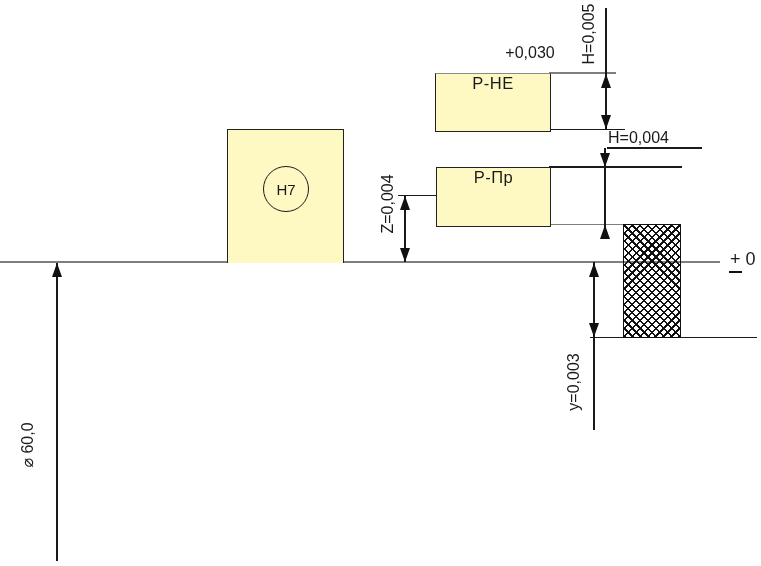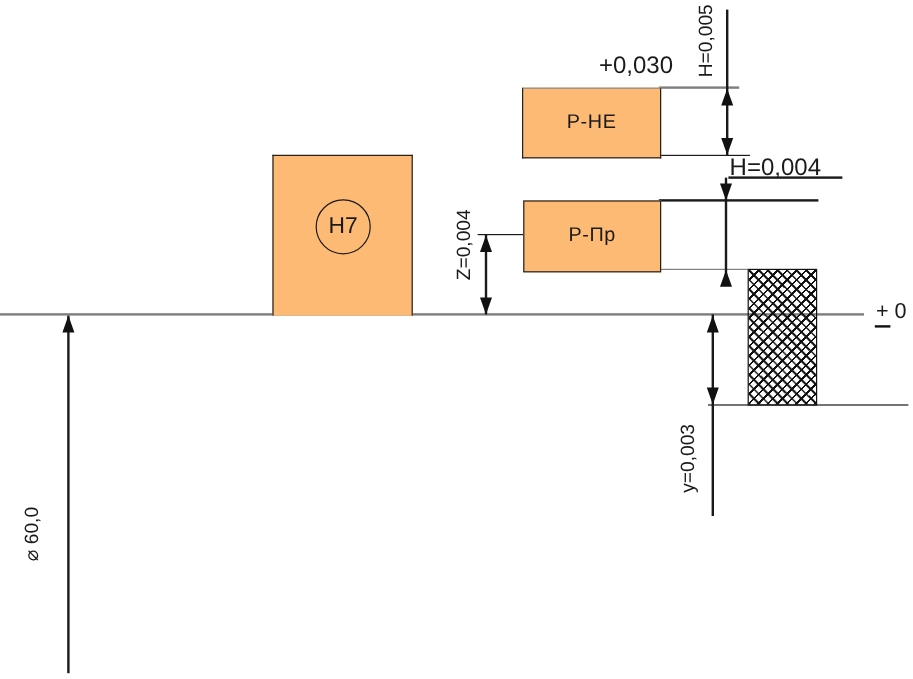--- a/index.html
+++ b/index.html
@@ -3,34 +3,34 @@
 <meta charset="utf-8">
 <style>
   html,body{margin:0;padding:0;background:#fff;}
   #canvas{
     position:relative;width:761px;height:566px;background:#ffffff;
     font-family:"Liberation Sans","DejaVu Sans",sans-serif;color:#1a1a1a;
     overflow:hidden;
   }
   .line{position:absolute;background:#1a1a1a;z-index:1;}
   .gray{background:#7e7e7e;}
-  .box{position:absolute;border:1.6px solid #222;background:#fdba74;
-       display:flex;align-items:center;justify-content:center;z-index:2;}
+  .box{position:absolute;border:1.6px solid #222;background:#fef9c3;
+       display:flex;align-items:flex-start;justify-content:center;z-index:2;}
   .box-label{font-size:16.5px;letter-spacing:.5px;}
-  .lbl{position:absolute;font-size:20px;white-space:nowrap;z-index:3;}
+  .lbl{position:absolute;font-size:16px;white-space:nowrap;z-index:3;}
   .center{text-align:center;}
   .vtext{position:absolute;width:80px;height:20px;line-height:20px;text-align:center;
          font-size:16px;white-space:nowrap;transform:rotate(-90deg);z-index:3;}
   .arrow-up,.arrow-down{position:absolute;width:0;height:0;
          border-left:5px solid transparent;border-right:5px solid transparent;z-index:3;}
   .arrow-up{border-bottom:14px solid #111;}
   .arrow-down{border-top:14px solid #111;}
   #h7-box{left:227px;top:129px;width:115px;height:133px;border-bottom:none;}
   #h7-circle{position:absolute;left:35px;top:36px;width:44px;height:44px;border:1.4px solid #1a1a1a;
-         border-radius:50%;display:flex;align-items:center;justify-content:center;font-size:19px;}
+         border-radius:50%;display:flex;align-items:center;justify-content:center;font-size:15px;}
   #pne-box{left:435px;top:72.5px;width:114px;height:57.5px;border-top-color:#8a8a8a;}
   #ppr-box{left:436px;top:166.5px;width:113px;height:58px;}
   #hatch{position:absolute;left:622.5px;top:223.5px;width:58.5px;height:114.5px;
          border:1.6px solid #111;box-sizing:border-box;z-index:2;
          background-image:
            repeating-linear-gradient(45deg,#111 0,#111 1.6px,transparent 1.6px,transparent 5.6px),
            repeating-linear-gradient(-45deg,#111 0,#111 1.6px,transparent 1.6px,transparent 5.6px);}
   #zero-label{left:729px;top:249px;font-size:18px;}
   #zero-label .pm{display:inline-block;border-bottom:2px solid #111;padding:0 1px 1px 1px;}
   #zero-label .zv{margin-left:4px;}

